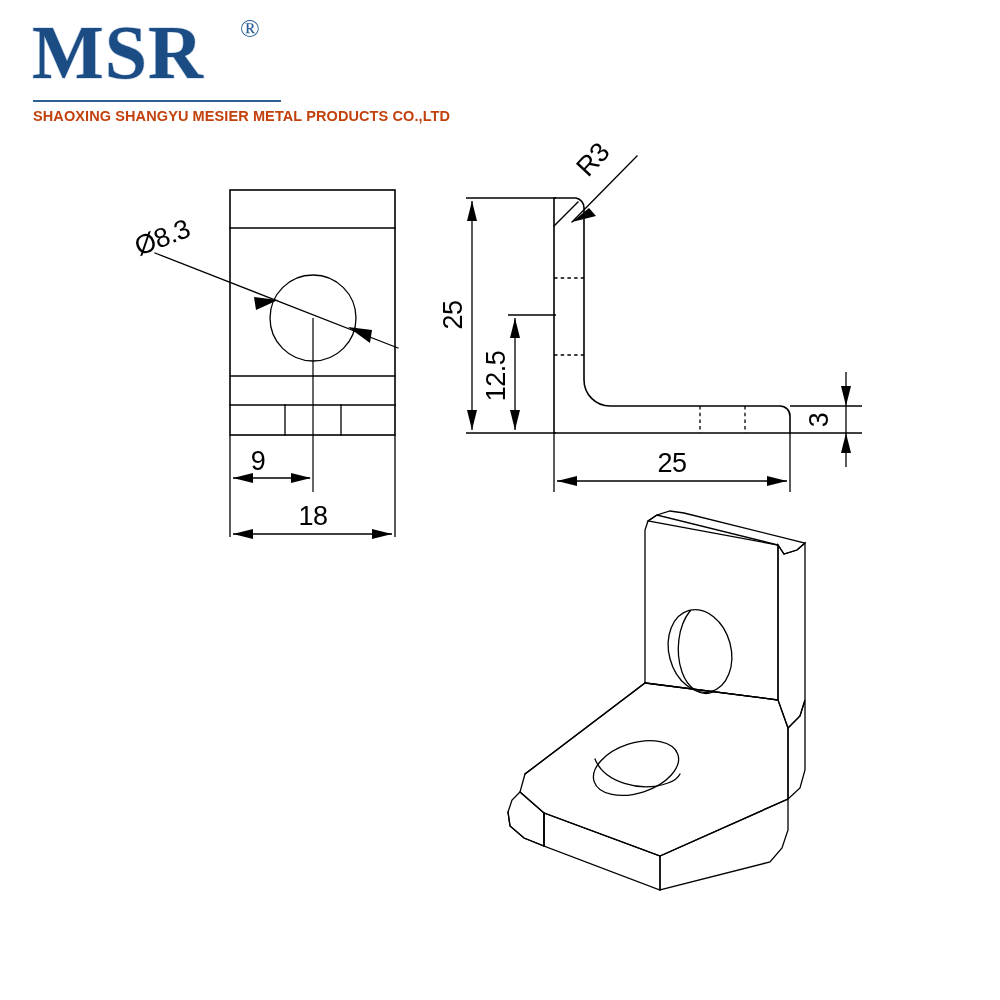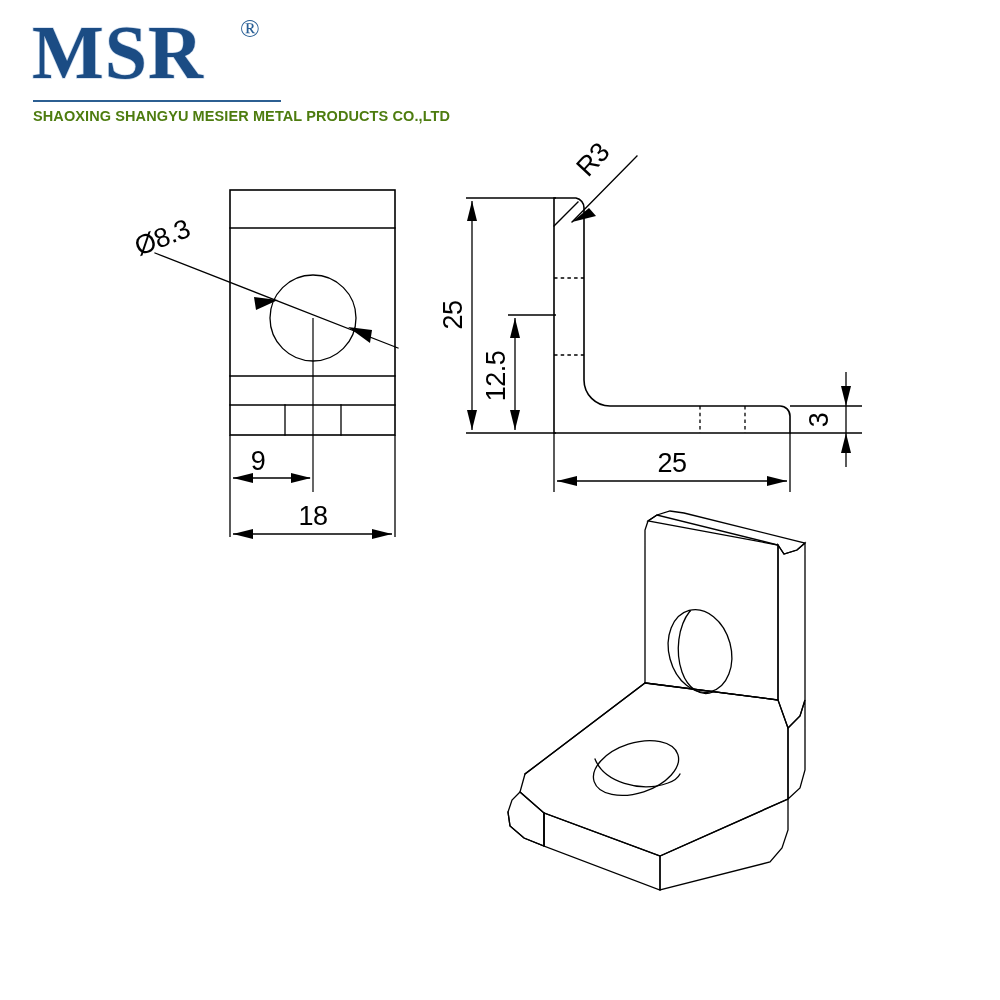--- a/index.html
+++ b/index.html
@@ -59,21 +59,21 @@
     background: #2c5f92;
   }
   .logo-company {
     position: absolute;
     left: 15px;
     top: 100px;
     font-family: "Liberation Sans", sans-serif;
     font-size: 14.5px;
     font-weight: bold;
     letter-spacing: 0.1px;
-    color: #4d7c0f;
+    color: #c2410c;
     white-space: nowrap;
   }
   svg.draw {
     position: absolute;
     left: 0;
     top: 0;
     width: 1000px;
     height: 1000px;
   }
   .ln   { stroke: #000; stroke-width: 1.6; fill: none; stroke-linecap: square; }

